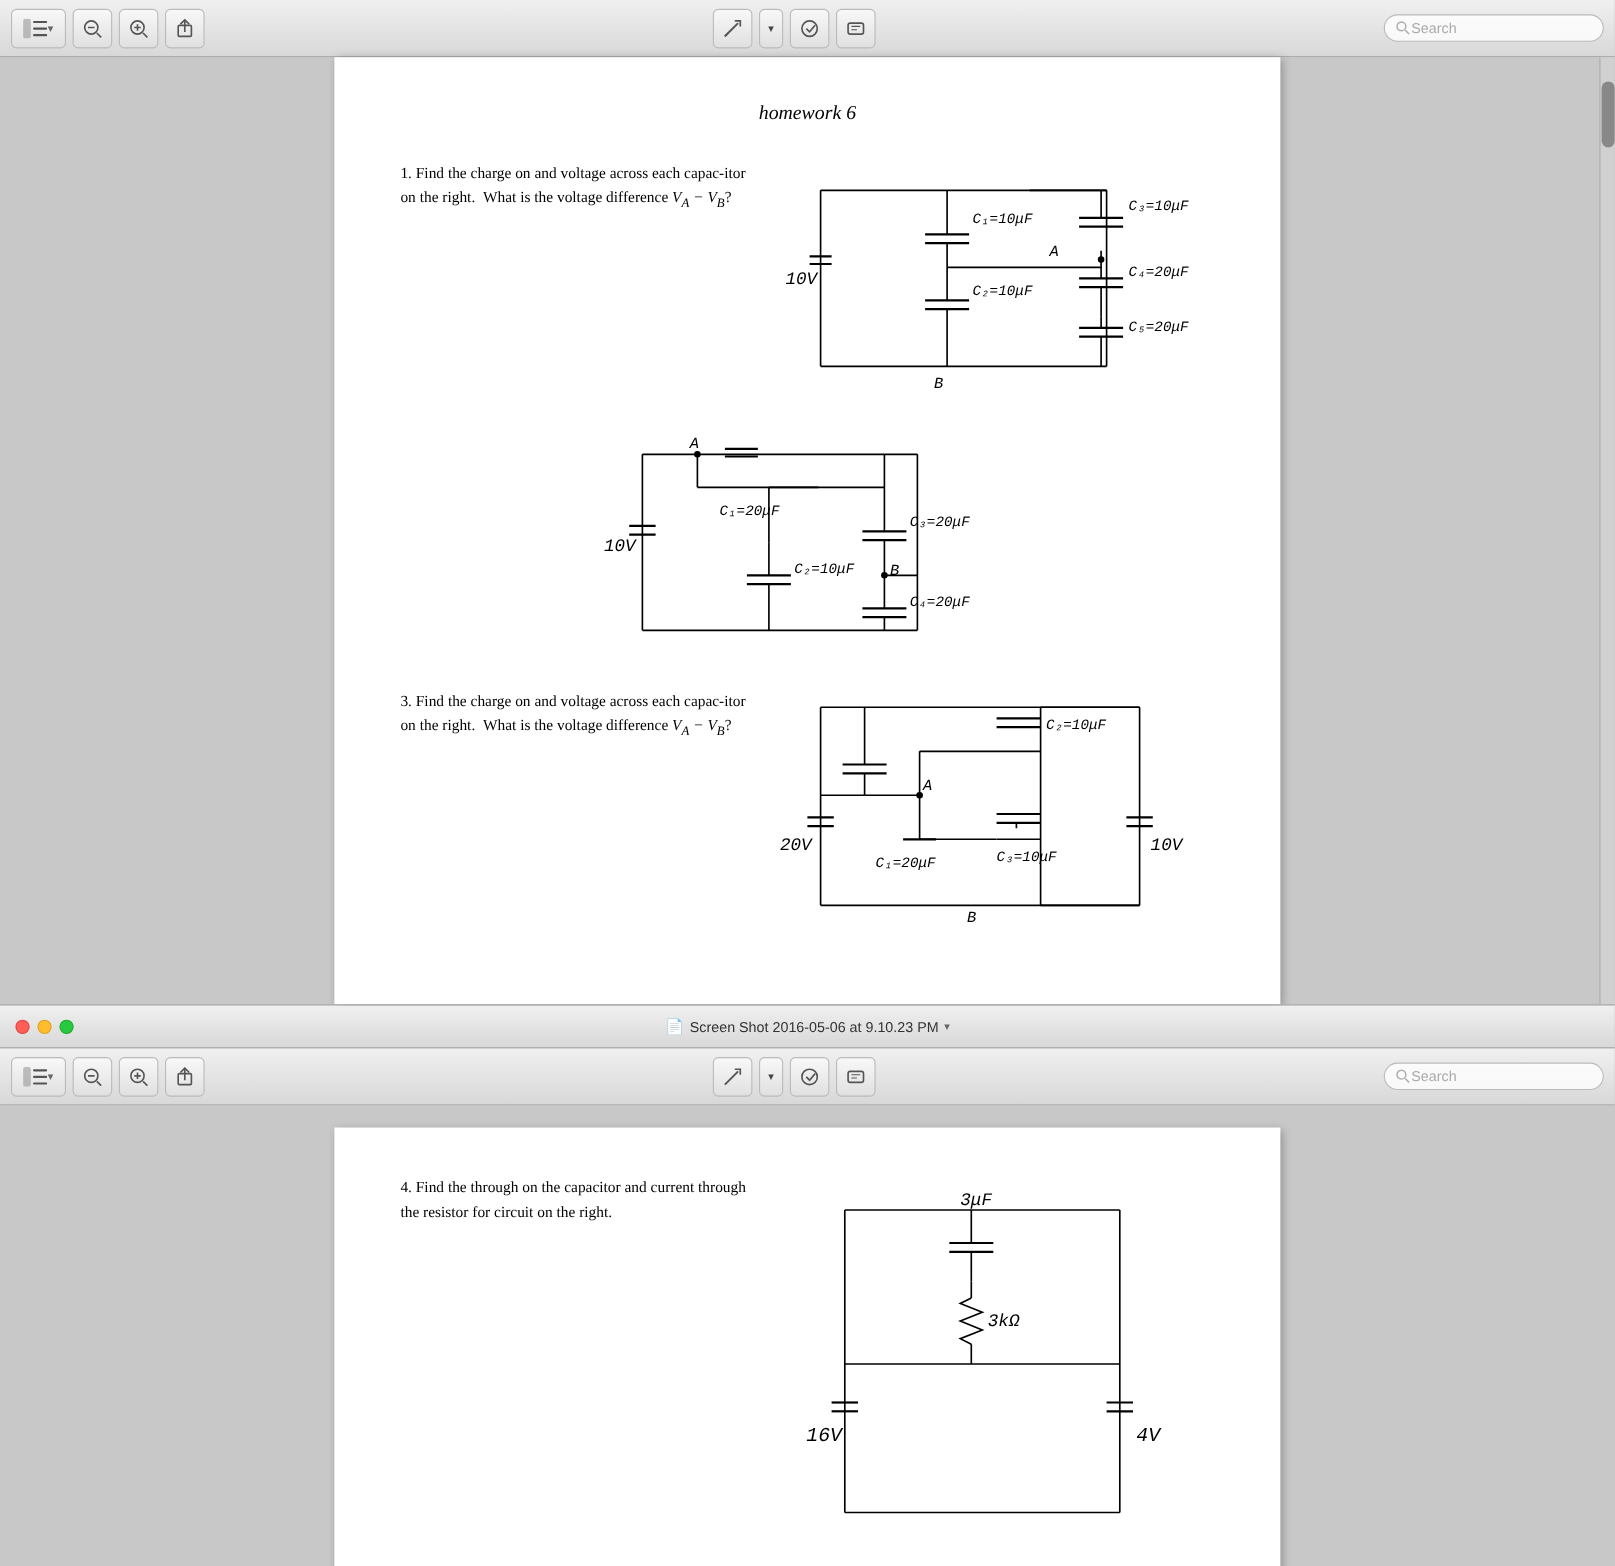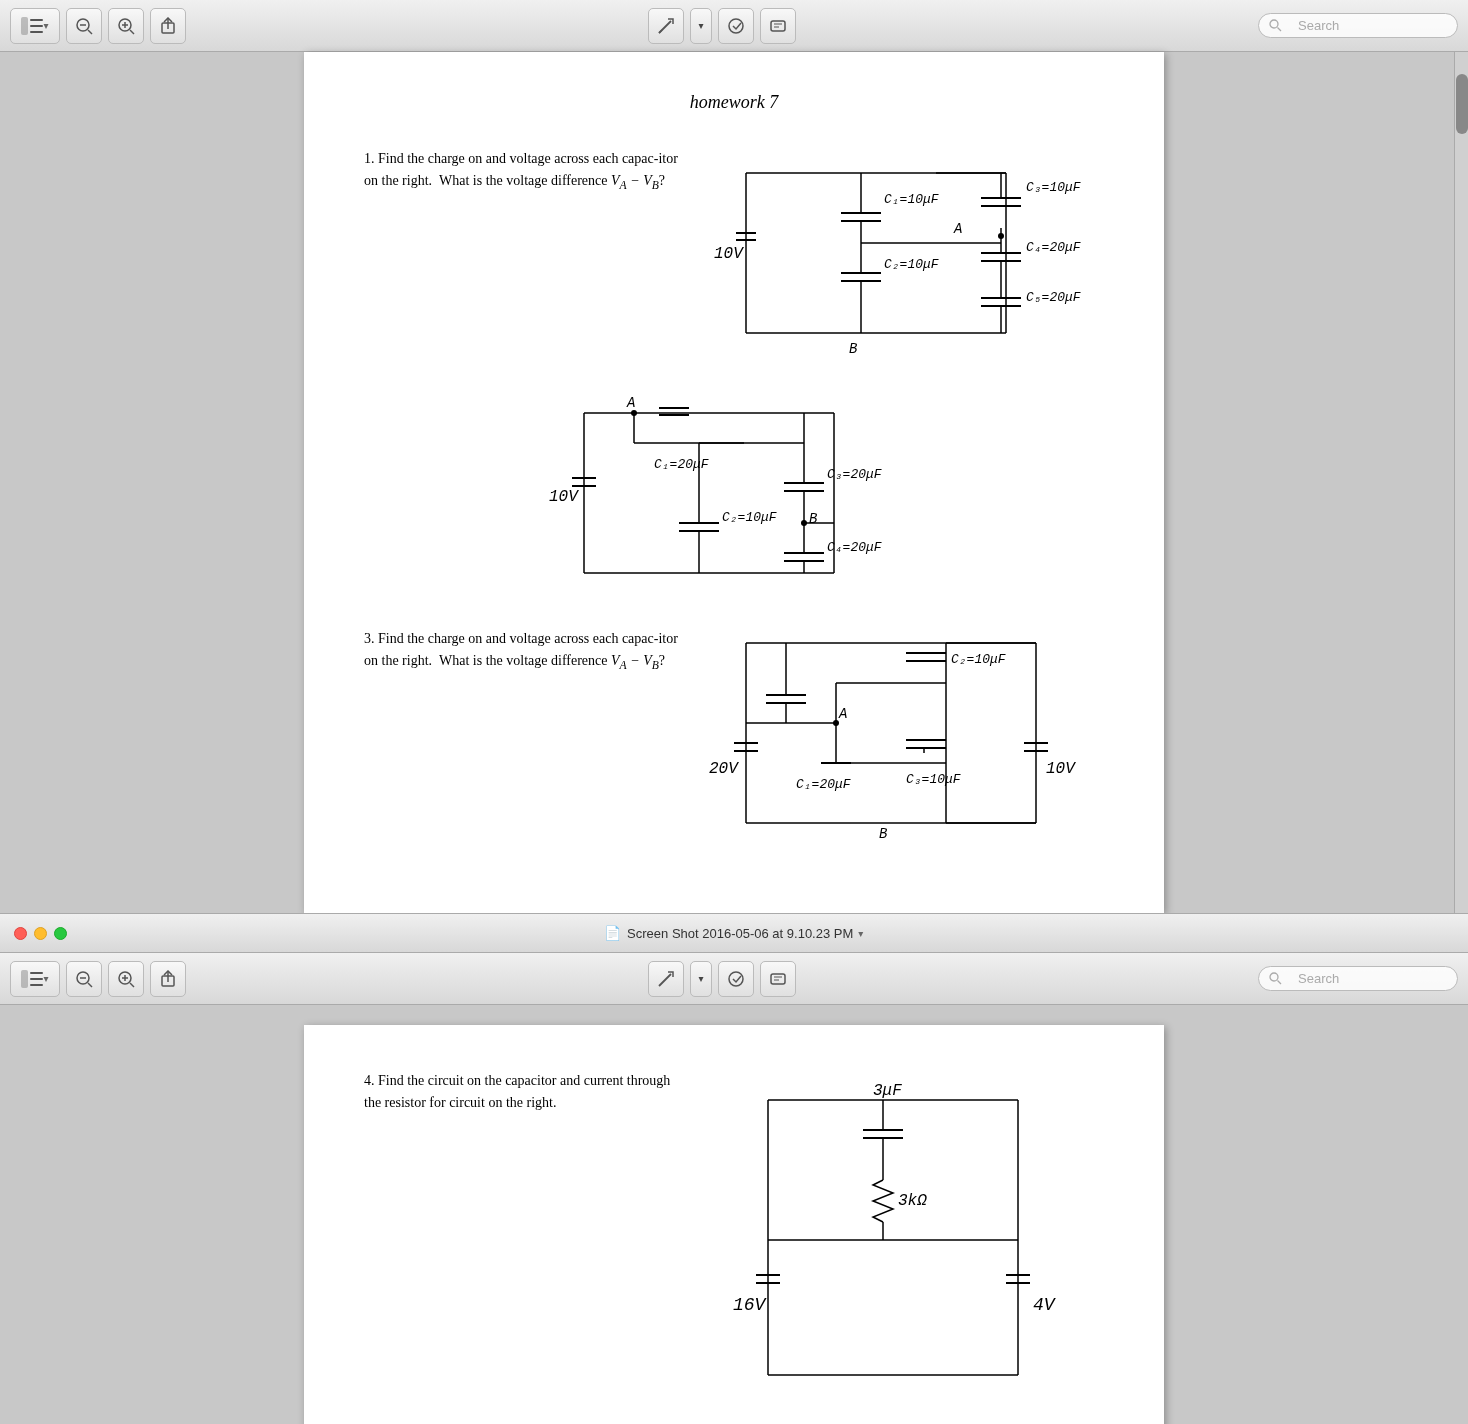--- a/index.html
+++ b/index.html
@@ -64,21 +64,21 @@
     }
 
     .search-box {
       display: flex;
       align-items: center;
       background: rgba(255,255,255,0.8);
       border: 1px solid #bbb;
       border-radius: 14px;
       padding: 4px 10px;
       width: 200px;
-      gap: 16px;
+      gap: 1px;
       color: #888;
       font-size: 13px;
     }
 
     .annotate-btn {
       display: flex;
       align-items: center;
       justify-content: center;
       background: linear-gradient(to bottom, #f8f8f8, #e0e0e0);
       border: 1px solid #bbb;
@@ -321,21 +321,21 @@
           <circle cx="5" cy="5" r="4" fill="none" stroke="#aaa" stroke-width="1.3"></circle>
           <line x1="8.5" y1="8.5" x2="12" y2="12" stroke="#aaa" stroke-width="1.3"></line>
         </svg>
         <span style="color:#aaa; font-size:13px;">Search</span>
       </div>
     </div>
   </div>
 
   <div class="pdf-content">
     <div class="pdf-page">
-      <div class="page-title">homework 7</div>
+      <div class="page-title">homework 6</div>
 
       <div class="problem">
         <div class="problem-text">
           <span style="font-family:serif; font-size:14px;">1. Find the charge on and voltage across each capac-itor on the right. &nbsp;What is the voltage difference <em>V<sub>A</sub> − V<sub>B</sub></em>?</span>
         </div>
         <div class="circuit-area">
 
           <svg width="380" height="220" viewBox="0 0 380 220">
 
             <line x1="40" y1="30" x2="40" y2="190" stroke="black" stroke-width="1.5"></line>
@@ -597,21 +597,21 @@
         <span style="color:#aaa; font-size:13px;">Search</span>
       </div>
     </div>
   </div>
 
   <div class="bottom-pdf-content">
     <div class="bottom-pdf-page">
 
       <div class="problem">
         <div class="problem-text">
-          <span style="font-family:serif; font-size:14px;">4. Find the <span style="font-weight:normal">circuit</span> on the capacitor and current through the resistor for circuit on the right.</span>
+          <span style="font-family:serif; font-size:14px;">4. Find the <span style="font-weight:normal">through</span> on the capacitor and current through the resistor for circuit on the right.</span>
         </div>
         <div class="circuit-area">
           <svg width="420" height="370" viewBox="0 0 420 370">
 
             <text x="185" y="30" font-family="serif" font-style="italic" font-size="16">3μF</text>
 
             <line x1="195" y1="35" x2="195" y2="65" stroke="black" stroke-width="1.5"></line>
             <line x1="175" y1="65" x2="215" y2="65" stroke="black" stroke-width="2"></line>
             <line x1="175" y1="73" x2="215" y2="73" stroke="black" stroke-width="2"></line>
             <line x1="195" y1="73" x2="195" y2="100" stroke="black" stroke-width="1.5"></line>

